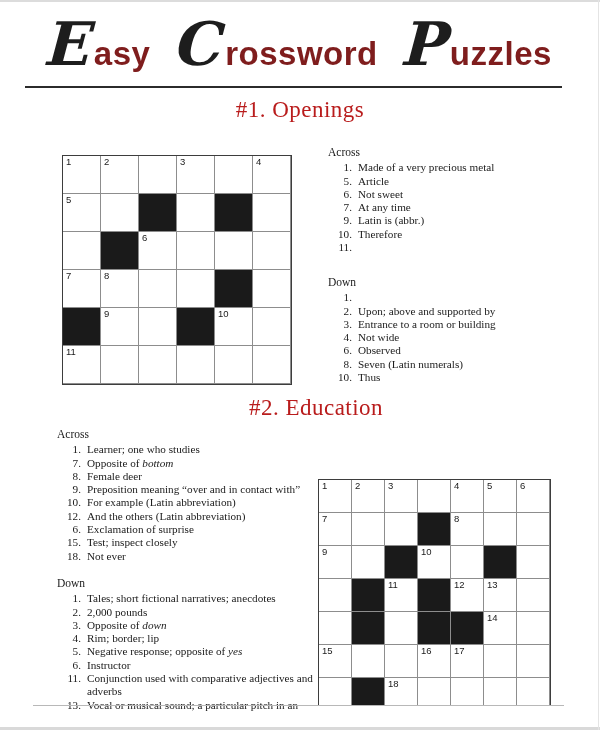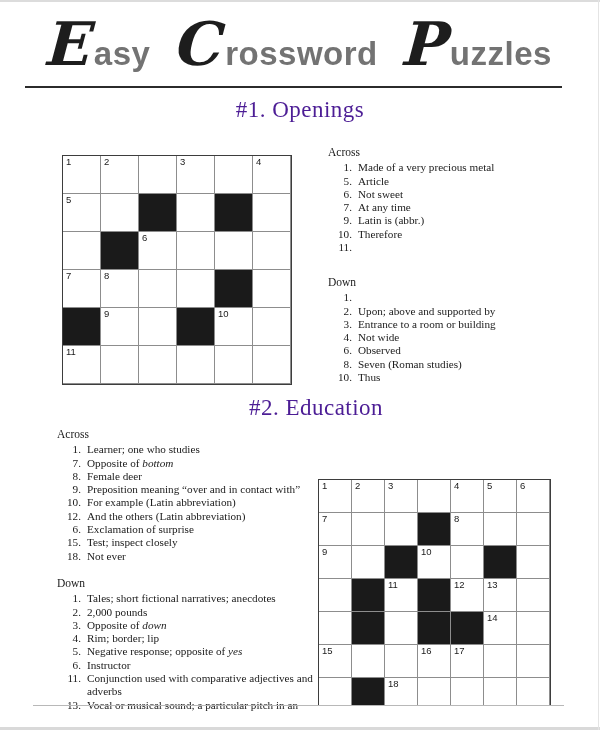--- a/index.html
+++ b/index.html
@@ -18,30 +18,30 @@
     display:flex; justify-content:center; align-items:baseline; gap:27px;
   }
   .word { display:flex; align-items:baseline; }
   .word .initial {
     font-family:"DejaVu Serif", serif; font-style:italic; font-weight:bold;
     font-size:60px; line-height:1; color:#1d1d1d; letter-spacing:-2px;
     transform:skewX(-4deg); margin-right:2px;
   }
   .word .rest {
     font-family:"Liberation Sans", sans-serif; font-weight:bold;
-    font-size:33px; line-height:1; color:#737373; letter-spacing:0.5px;
+    font-size:33px; line-height:1; color:#7f1d1d; letter-spacing:0.5px;
   }
   .masthead-rule {
     position:absolute; top:86px; left:25px; width:537px; height:2px; background:#2b2b2b;
   }
 
   
   .puzzle-heading {
     position:absolute; left:0; right:0; text-align:center;
-    font-size:23px; letter-spacing:0.5px; color:#4c1d95;
+    font-size:23px; letter-spacing:0.5px; color:#b91c1c;
   }
   .heading-1 { top:97px; }
   .heading-2 { top:395px;margin-left:32px; }
 
   
   .grid-wrap { position:absolute; }
   .grid1-wrap { left:62px; top:155px; }
   .grid2-wrap { left:318px; top:479px; height:226px; overflow:hidden; }
   .cw-grid {
     display:grid; border:1.5px solid #3d3d3d; background:#fff;
@@ -211,21 +211,21 @@
         <div class="clue">
           <span class="clue-num">4.</span>
           <span class="clue-text">Not wide</span>
         </div>
         <div class="clue">
           <span class="clue-num">6.</span>
           <span class="clue-text">Observed</span>
         </div>
         <div class="clue">
           <span class="clue-num">8.</span>
-          <span class="clue-text">Seven (Roman studies)</span>
+          <span class="clue-text">Seven (Latin numerals)</span>
         </div>
         <div class="clue">
           <span class="clue-num">10.</span>
           <span class="clue-text">Thus</span>
         </div>
       </div>
   </div>
 
   <div class="puzzle-heading heading-2">#2. Education</div>
 

